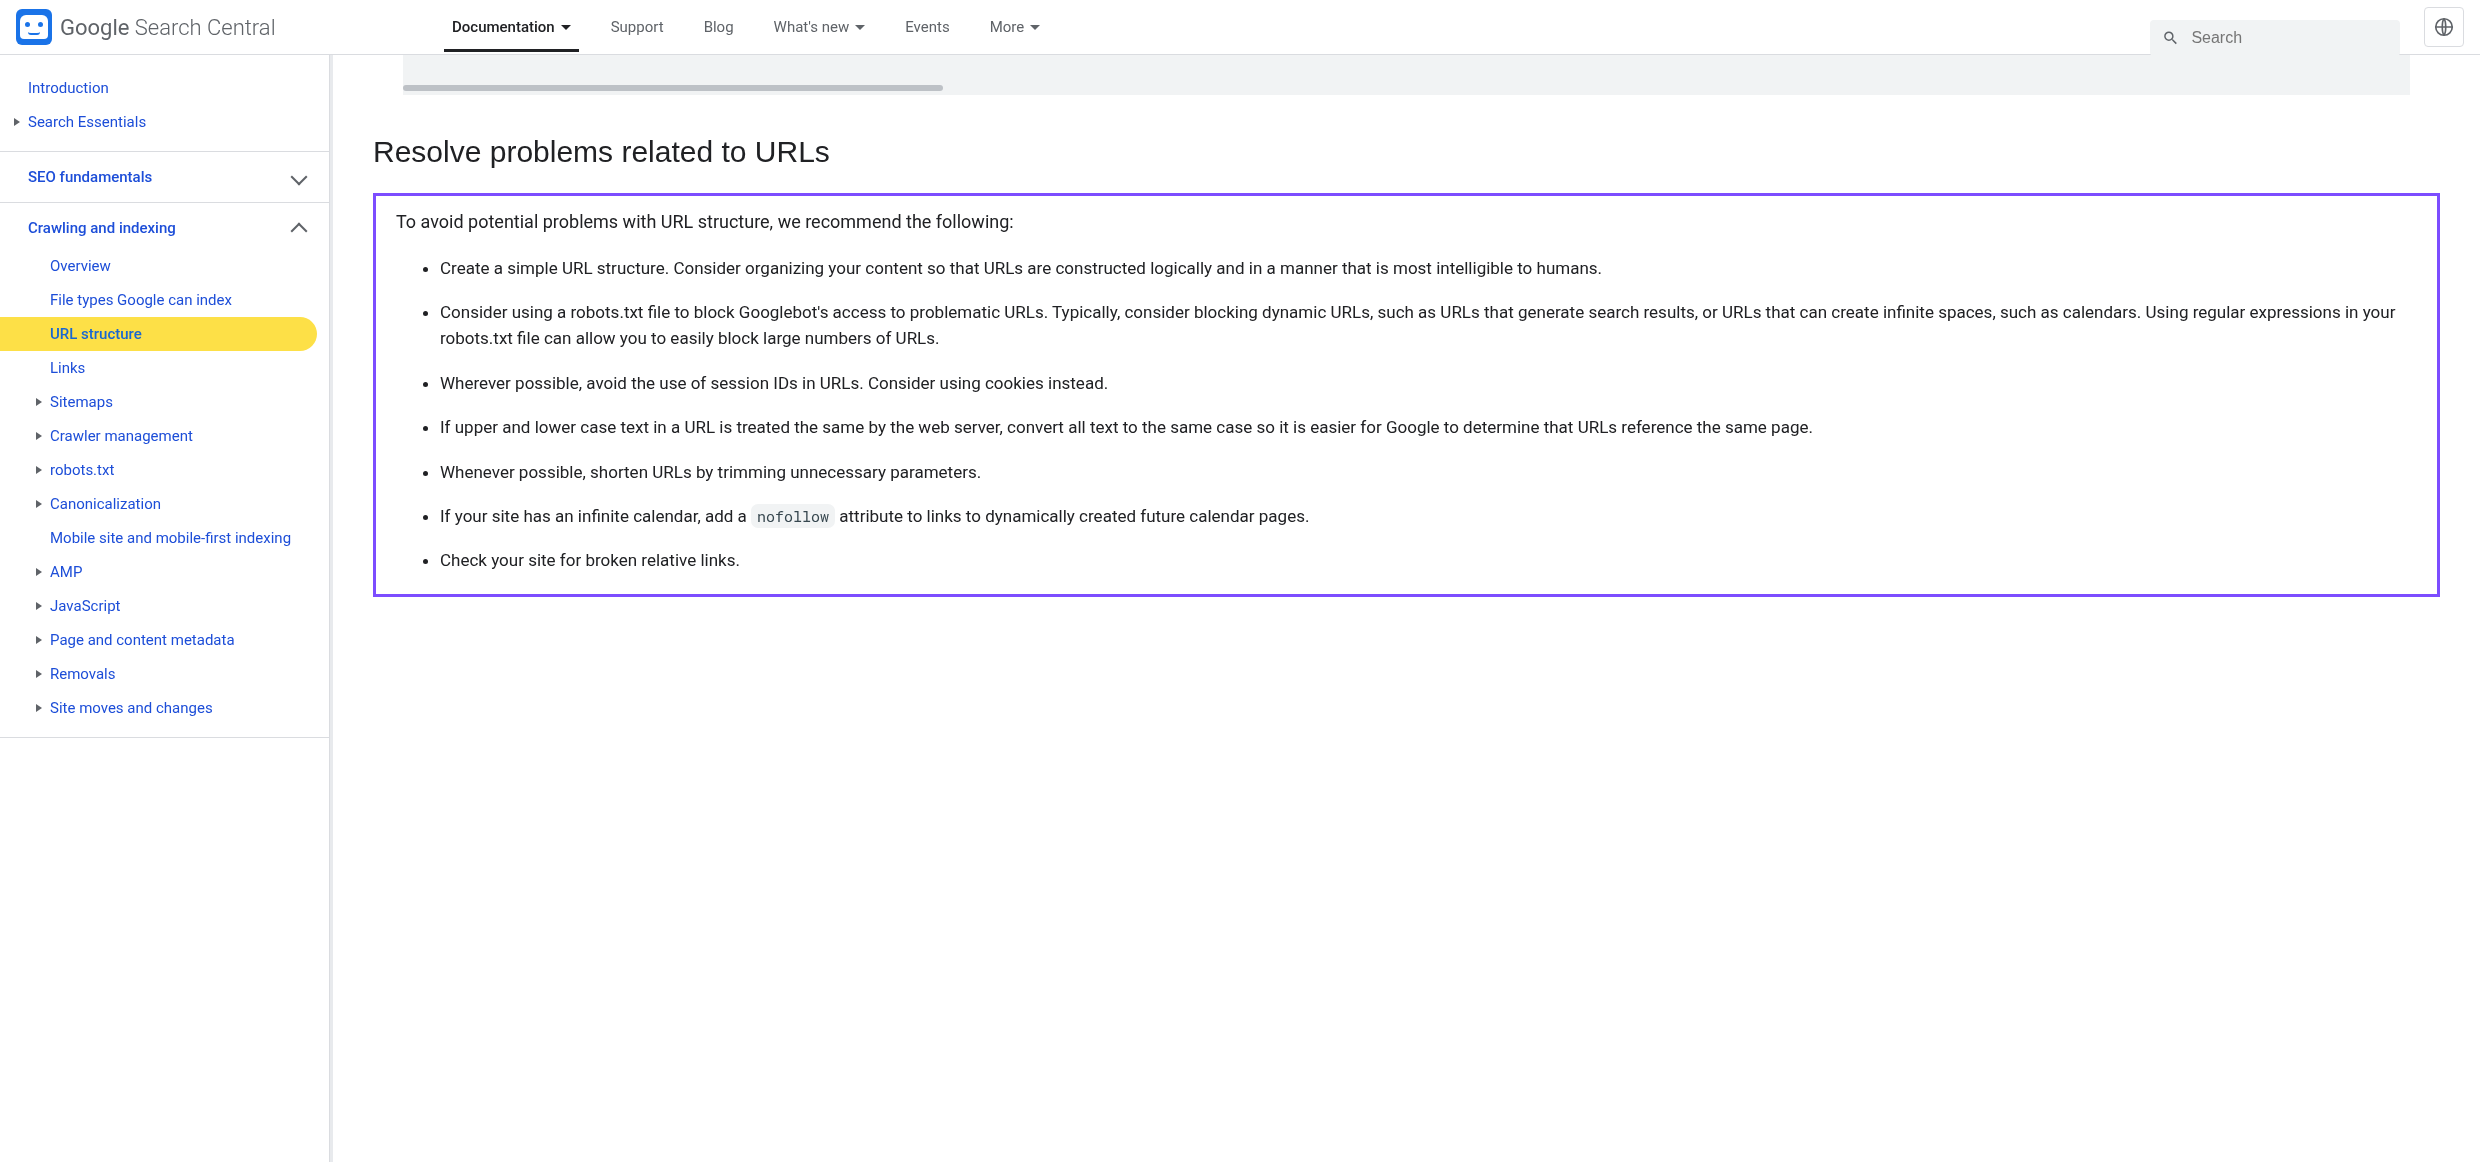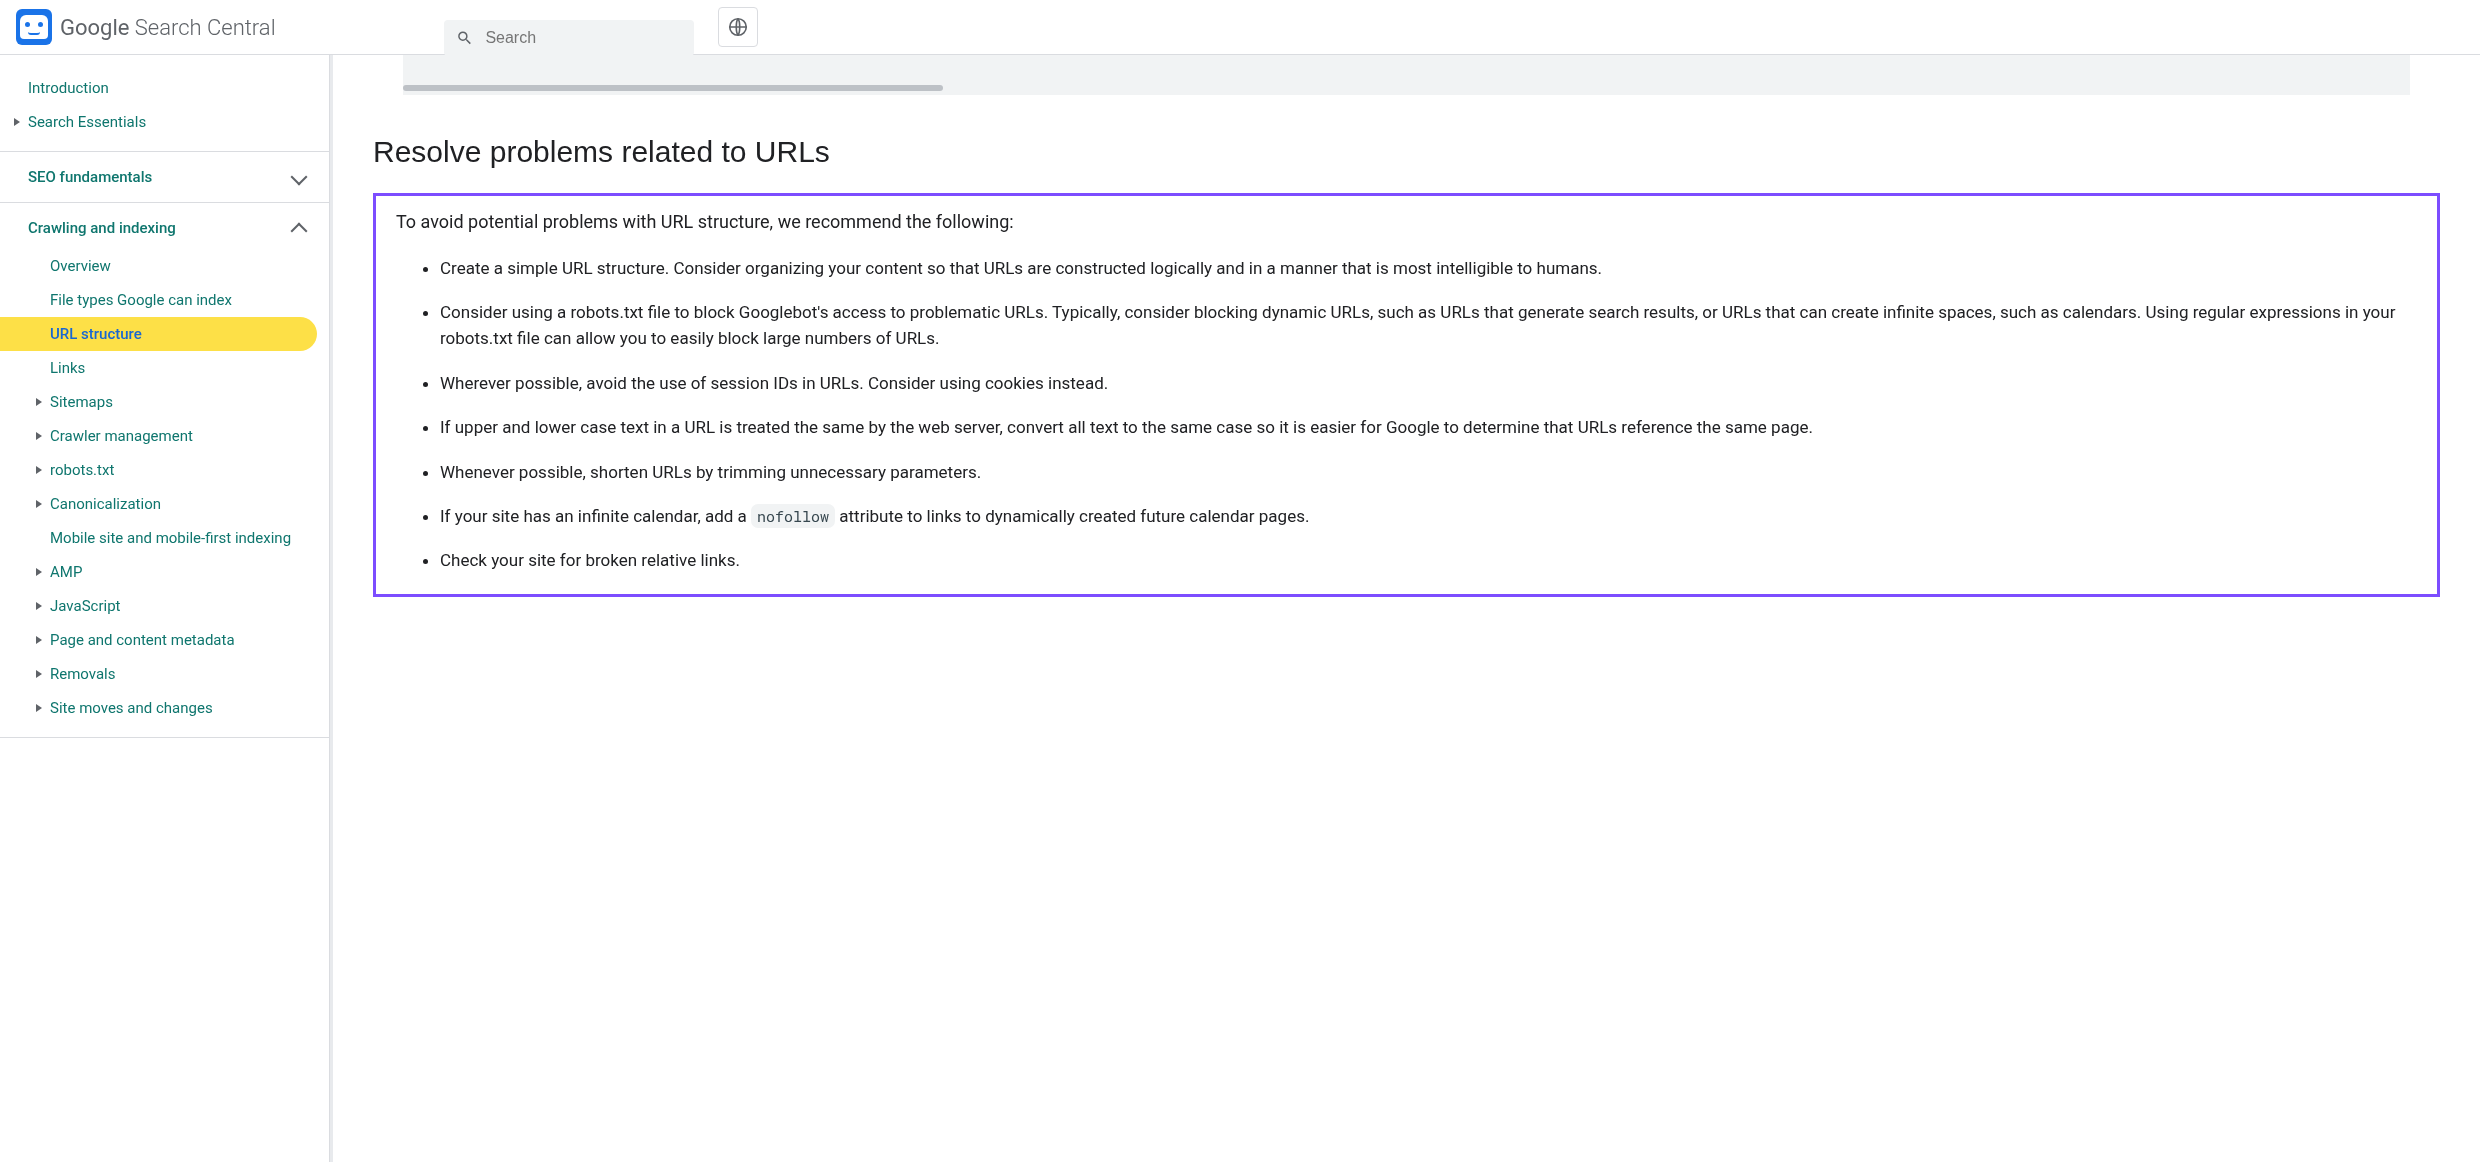--- a/index.html
+++ b/index.html
@@ -72,21 +72,21 @@
     
     .container { display: flex; height: calc(100vh - 55px); }
     .sidebar {
       width: 330px; border-right: 1px solid #dadce0; overflow-y: auto;
       padding: 12px 0; flex-shrink: 0;
     }
     .sidebar-section { padding: 4px 0; }
     .sidebar-divider { border-bottom: 1px solid #dadce0; margin: 8px 0; }
     .sidebar-item {
       display: flex; align-items: center; padding: 8px 24px 8px 28px;
-      font-size: 15px; color: #0f766e; cursor: pointer; gap: 8px;
+      font-size: 15px; color: #1d4ed8; cursor: pointer; gap: 8px;
     }
     .sidebar-item.heading { font-weight: 500; justify-content: space-between; }
     .sidebar-item.sub { padding-left: 50px; }
     .sidebar-item.sub-expand { padding-left: 36px; }
     .sidebar-item.active {
       background: #fde047; color: #1967d2; font-weight: 500;
       border-radius: 0 20px 20px 0; margin-right: 12px;
     }
     .expand-icon {
       width: 0; height: 0; border-top: 4px solid transparent;
@@ -132,20 +132,43 @@
     <div class="bot-icon">
       <div class="bot-face">
           <div class="bot-smile"></div>
         </div>
     </div>
     <div class="brand-text">
       <span class="brand-google">Google</span><span class="brand-central"> Search Central</span>
     </div>
   </div>
 
+  <div class="nav-tabs" id="nav-tabs">
+      <div class="nav-tab active">
+        <span>Documentation</span>
+        <span class="dropdown-arrow"></span>
+      </div>
+      <div class="nav-tab">
+        <span>Support</span>
+      </div>
+      <div class="nav-tab">
+        <span>Blog</span>
+      </div>
+      <div class="nav-tab">
+        <span>What's new</span>
+        <span class="dropdown-arrow"></span>
+      </div>
+      <div class="nav-tab">
+        <span>Events</span>
+      </div>
+      <div class="nav-tab">
+        <span>More</span>
+        <span class="dropdown-arrow"></span>
+      </div>
+    </div>
 
   <div class="search-box">
     <svg class="search-icon" viewBox="0 0 24 24">
         <path d="M15.5 14h-.79l-.28-.27A6.471 6.471 0 0016 9.5 6.5 6.5 0 109.5 16c1.61 0 3.09-.59 4.23-1.57l.27.28v.79l5 4.99L20.49 19l-4.99-5zm-6 0C7.01 14 5 11.99 5 9.5S7.01 5 9.5 5 14 7.01 14 9.5 11.99 14 9.5 14z"></path>
       </svg>
     <input class="search-input" placeholder="Search" style="">
   </div>
 
   <div class="lang-btn">
     <svg class="globe-icon" viewBox="0 0 24 24">

